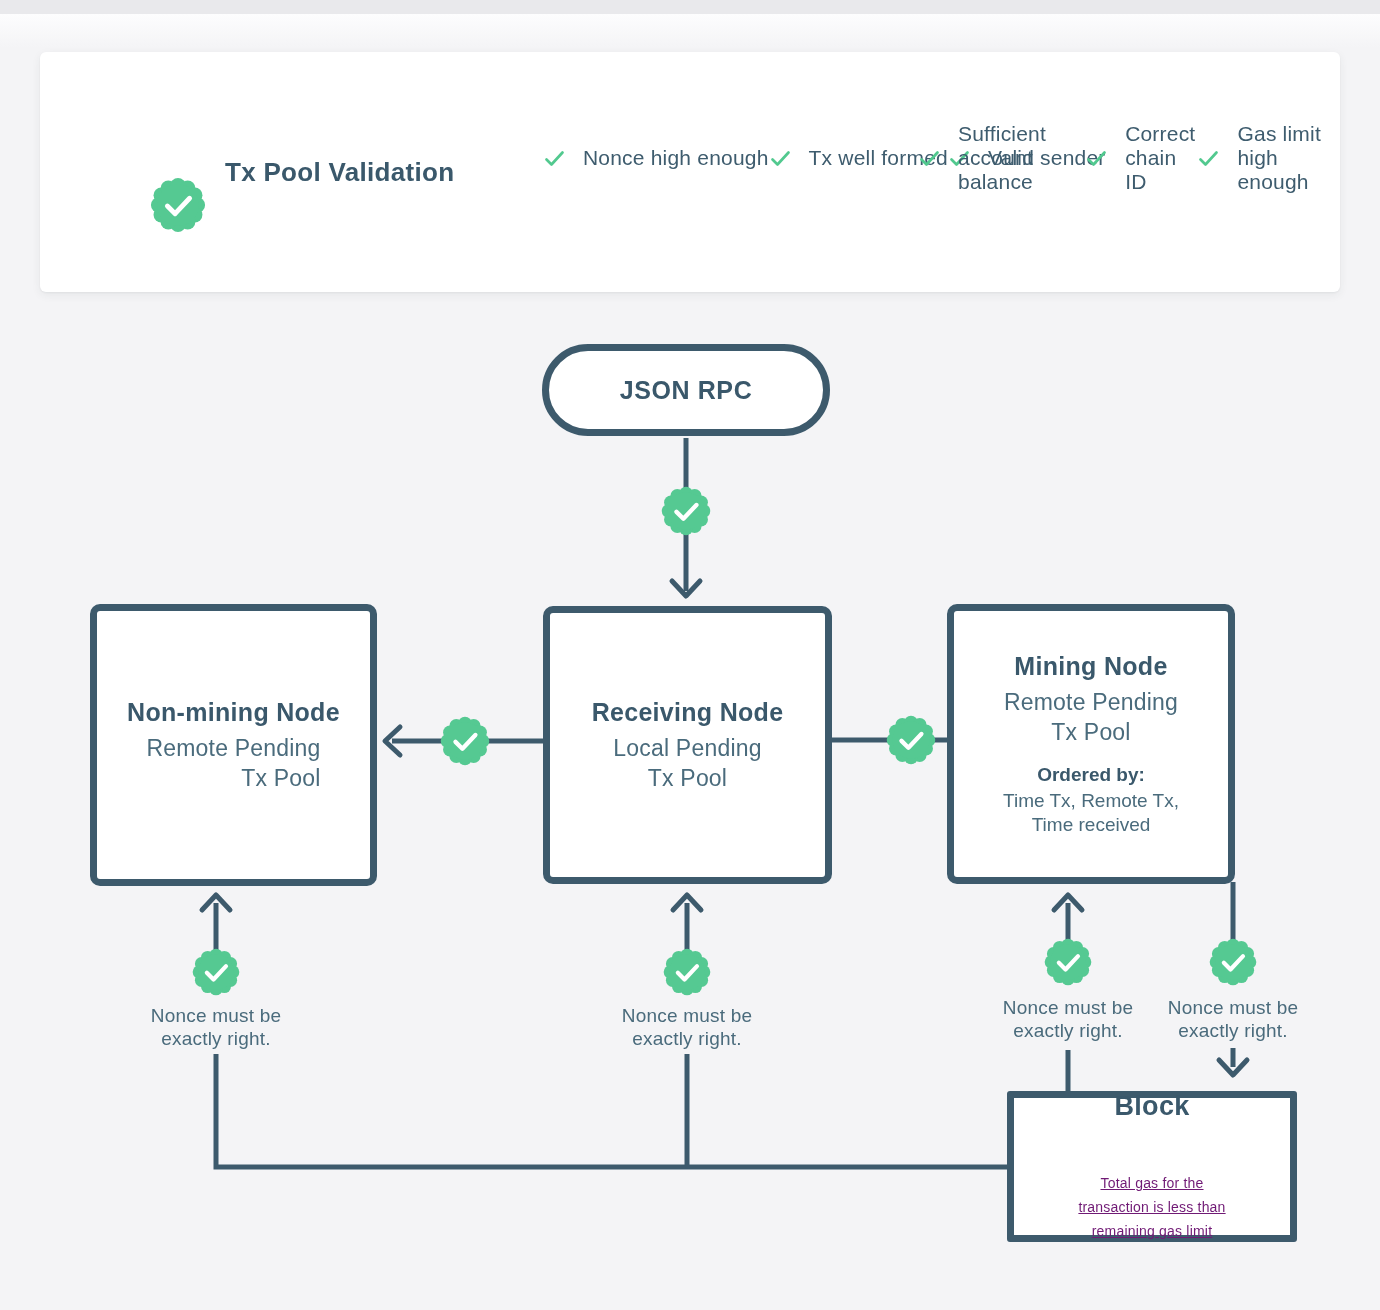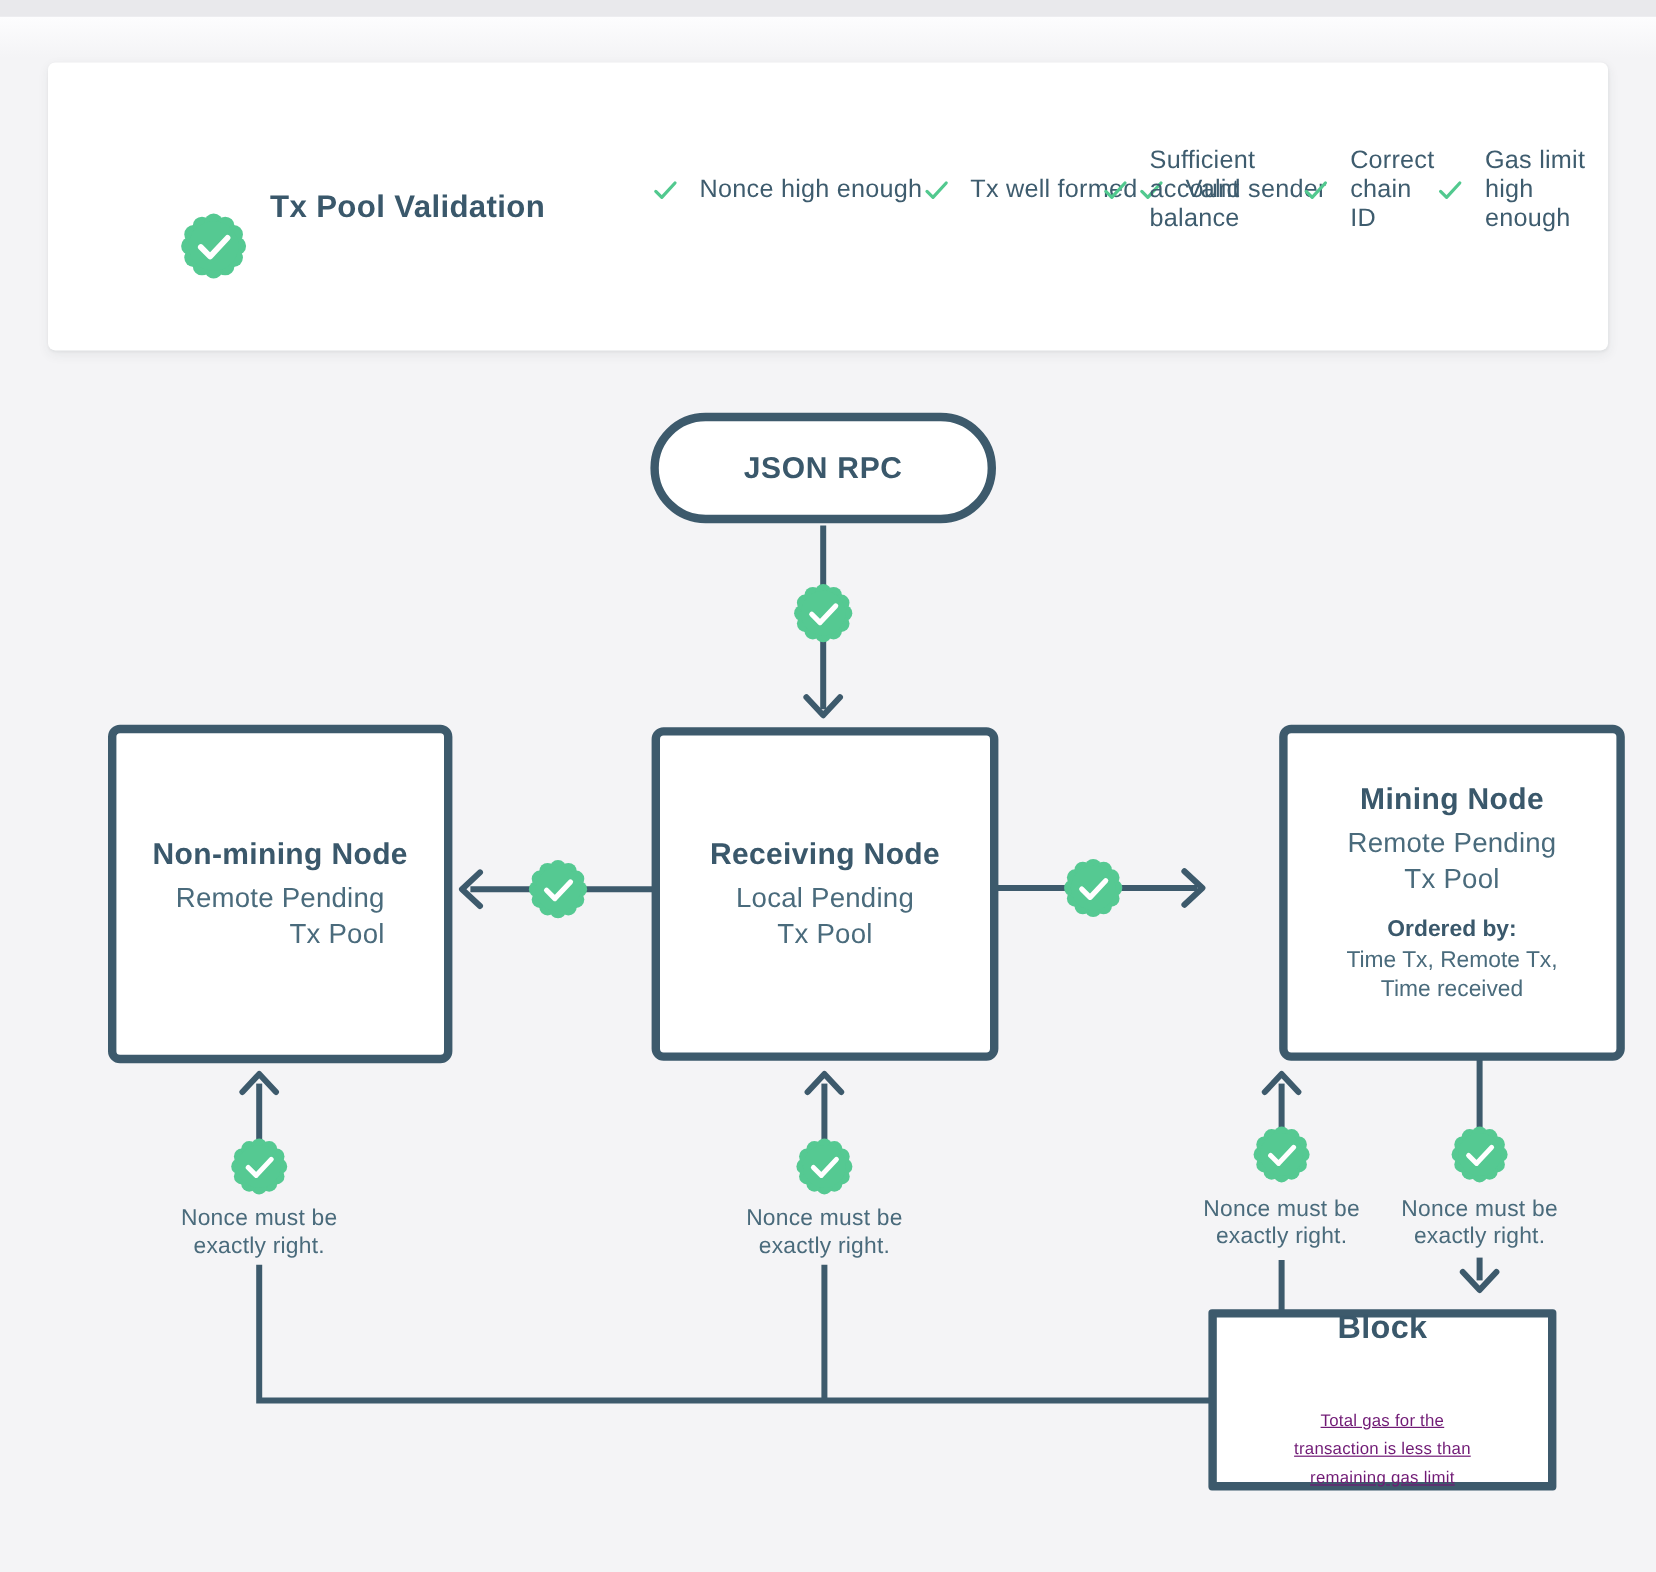--- a/index.html
+++ b/index.html
@@ -167,21 +167,21 @@
   </div>
 
   <div class="node" style="left:543px;top:592px;width:289px;height:278px;">
     <div class="node-title">Receiving Node</div>
     <div class="node-sub">
       <div>Local Pending</div>
       <div>Tx Pool</div>
     </div>
   </div>
 
-  <div class="node" style="left:1066px;top:590px;width:288px;height:280px;">
+  <div class="node" style="left:947px;top:590px;width:288px;height:280px;">
     <div class="node-title">Mining Node</div>
     <div class="node-sub">
       <div>Remote Pending</div>
       <div>Tx Pool</div>
     </div>
     <div class="ordered">
       <div class="ordered-label">Ordered by:</div>
       <div class="ordered-lines">
         <div>Time Tx, Remote Tx,</div>
         <div>Time received</div>

